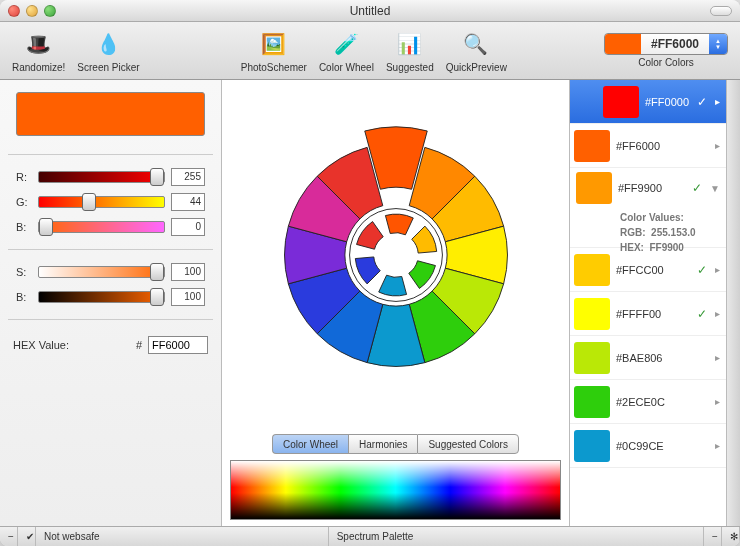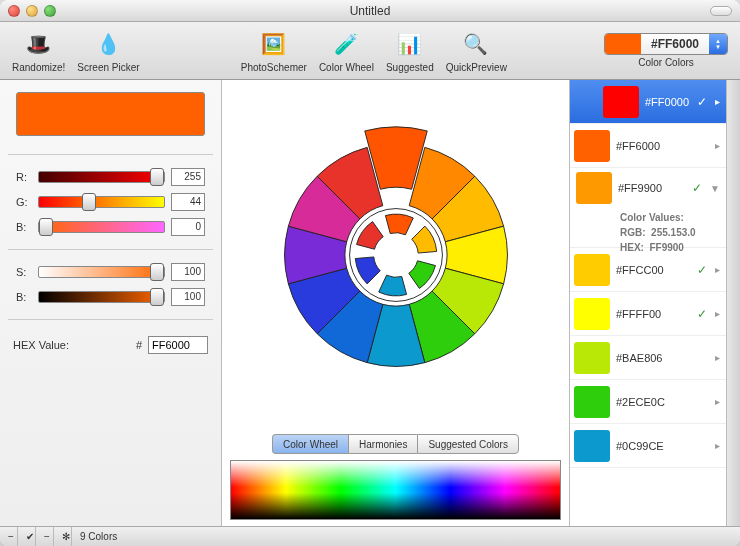--- a/index.html
+++ b/index.html
@@ -257,17 +257,18 @@
             </div>
           </div>
         <div class="scrollbar"></div>
       </div>
     </div>
   </div>
 
   <div class="statusbar">
     <div class="seg sb-ico">−</div>
     <div class="seg sb-ico">✔</div>
+    <div class="seg f">Not websafe</div>
+    <div class="seg f" style="flex:1.3">Spectrum Palette</div>
     <div class="seg sb-ico">−</div>
     <div class="seg sb-ico">✻</div>
-    <div class="seg" style="border:none;width:90px">9 Colors</div>
   </div>
 </div>
 
 </body></html>

